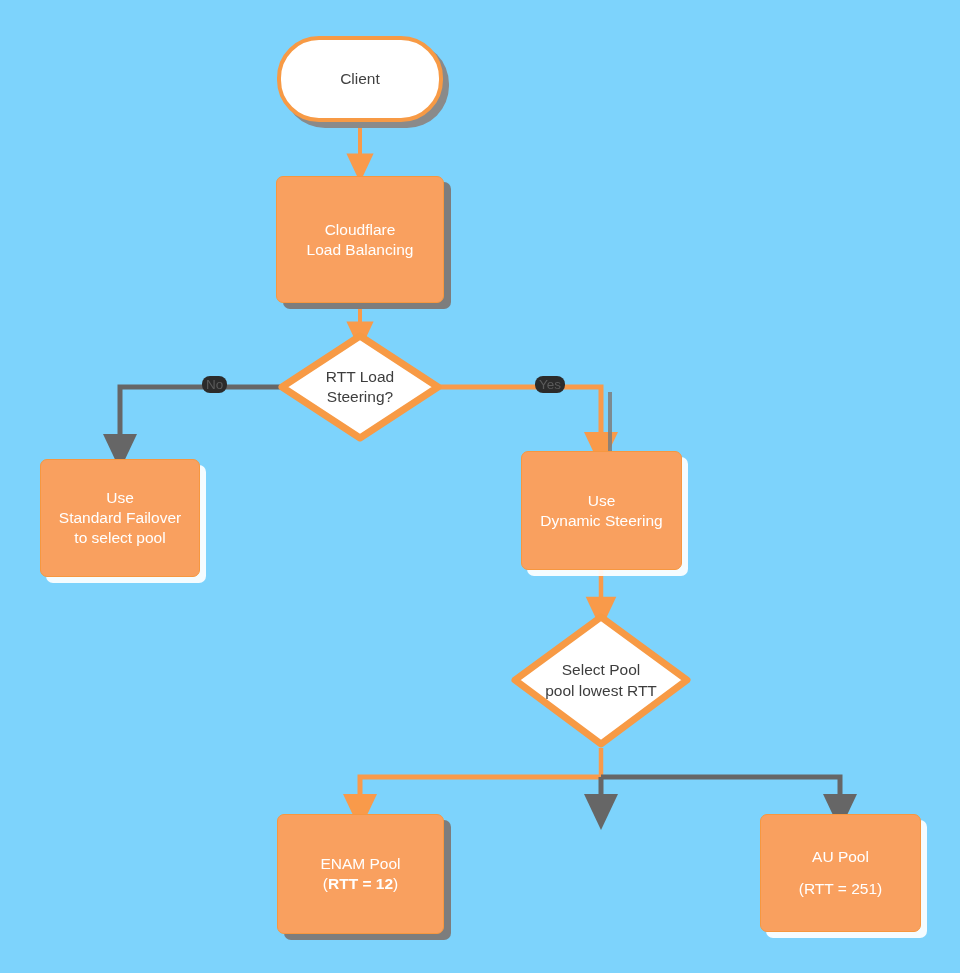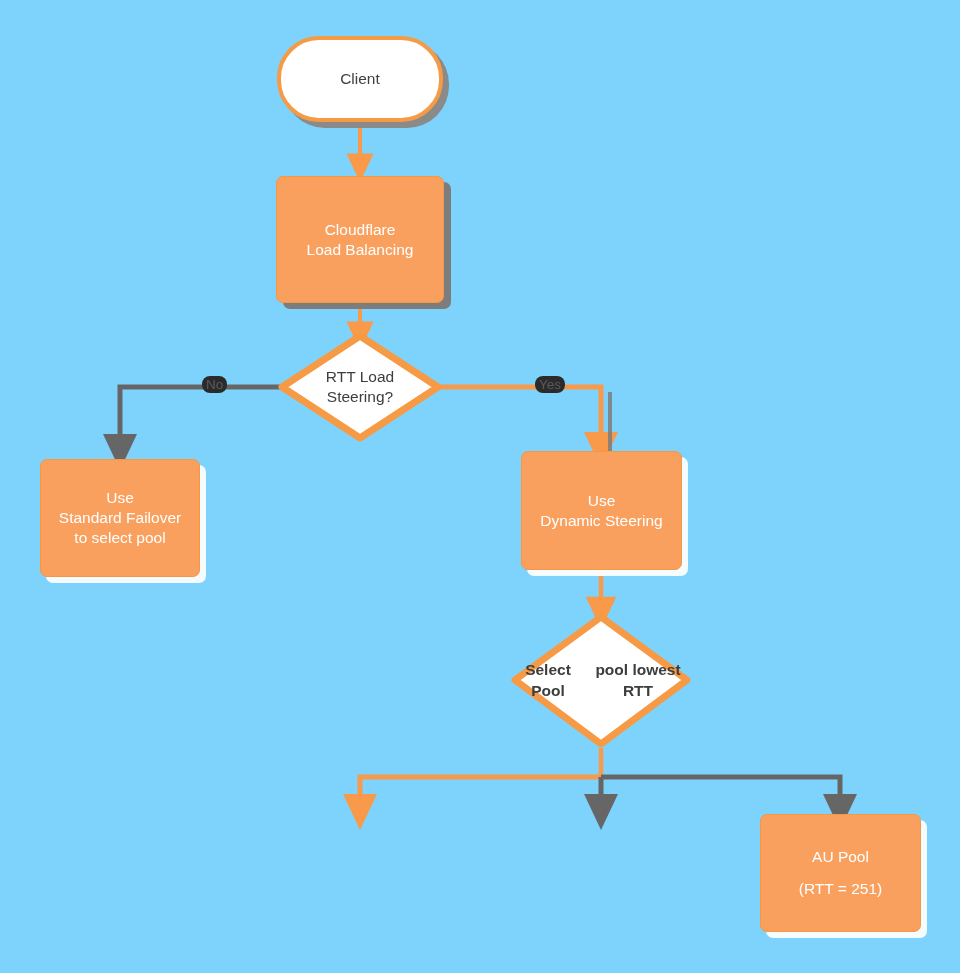--- a/index.html
+++ b/index.html
@@ -184,26 +184,30 @@
 
   <div class="node proc" style="left:521px; top:451px; width:161px; height:119px; flex-direction:column;">
     <span class="lbl-line">Use</span>
     <span class="lbl-line">Dynamic Steering</span>
   </div>
 
   <div class="diamond-wrap" style="left:511px; top:613px; width:180px; height:135px;">
     <svg class="diamond-shape" viewBox="0 0 180 135" preserveAspectRatio="none">
       <polygon points="90,4 176,67 90,131 4,67" fill="#ffffff" stroke="#f79a45" stroke-width="7" stroke-linejoin="round"></polygon>
     </svg>
-    <div class="diamond-label" style="flex-direction:row;font-weight:bold;">
+    <div class="diamond-label" style="flex-direction:column;">
       <span class="lbl-line">Select Pool</span>
       <span class="lbl-line">pool lowest RTT</span>
     </div>
   </div>
 
+  <div class="node proc shadow-grey" style="left:277px; top:814px; width:167px; height:120px; flex-direction:column;">
+    <span class="lbl-line">ENAM Pool</span>
+    <span class="lbl-line"><span>(</span><b class="rtt">RTT = 12</b><span>)</span></span>
+  </div>
 
 
   <div class="node proc" style="left:760px; top:814px; width:161px; height:118px; flex-direction:column;gap:12px;">
     <span class="lbl-line">AU Pool</span>
     <span class="lbl-line"><span>(</span><span>RTT = 251</span><span>)</span></span>
   </div>
 
 </div>
 
 </body></html>

